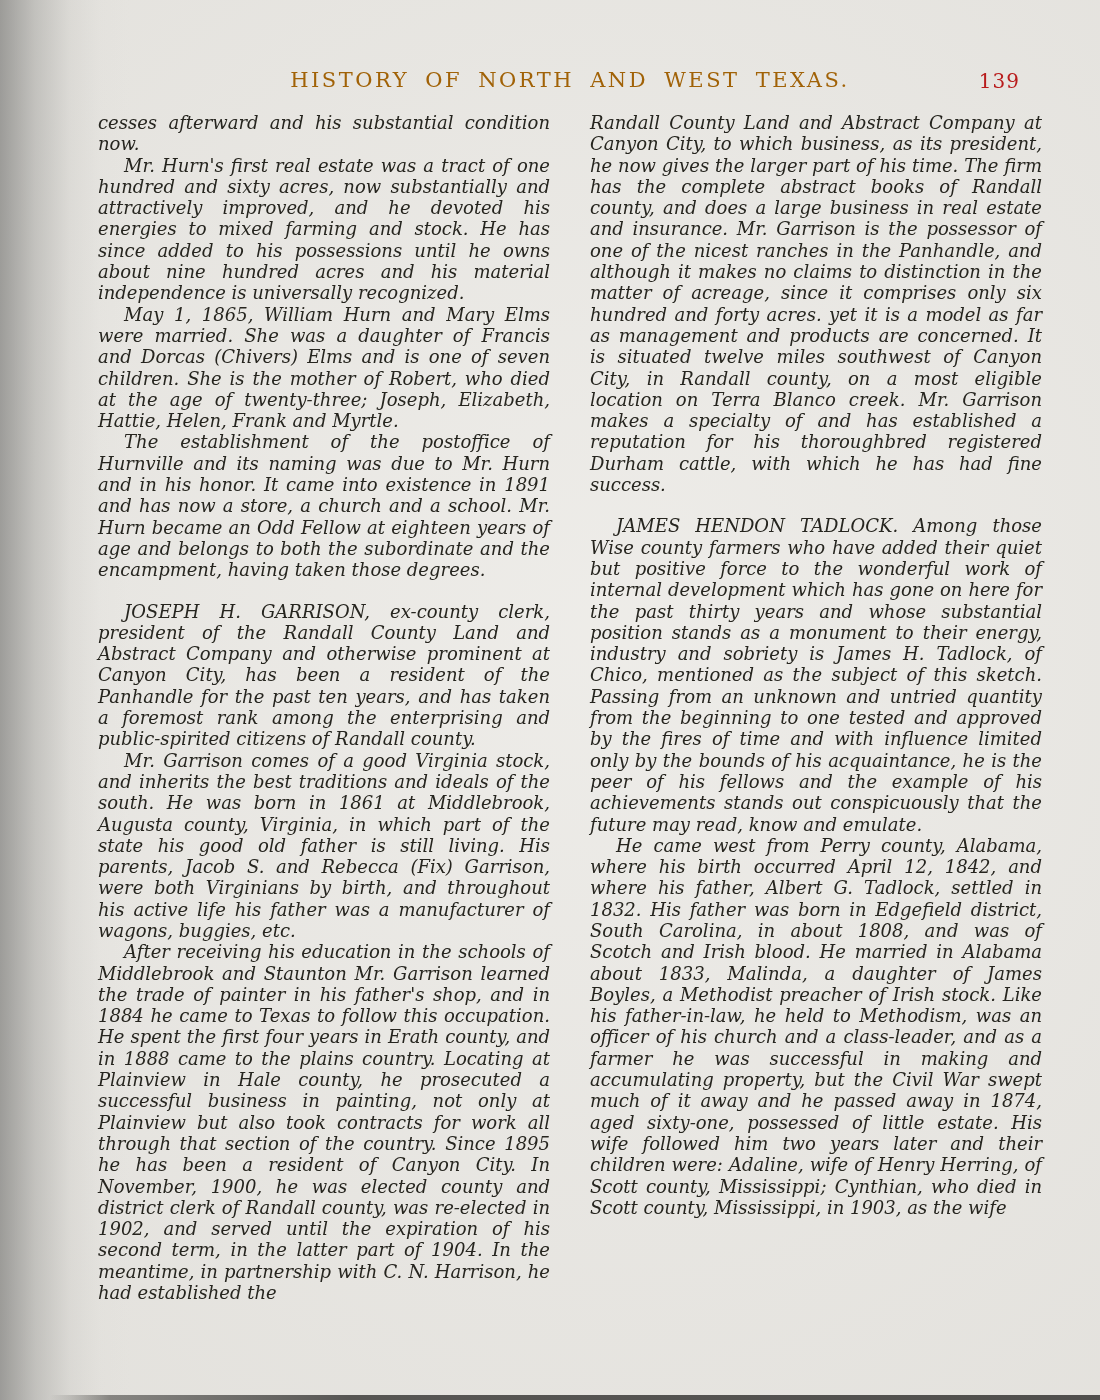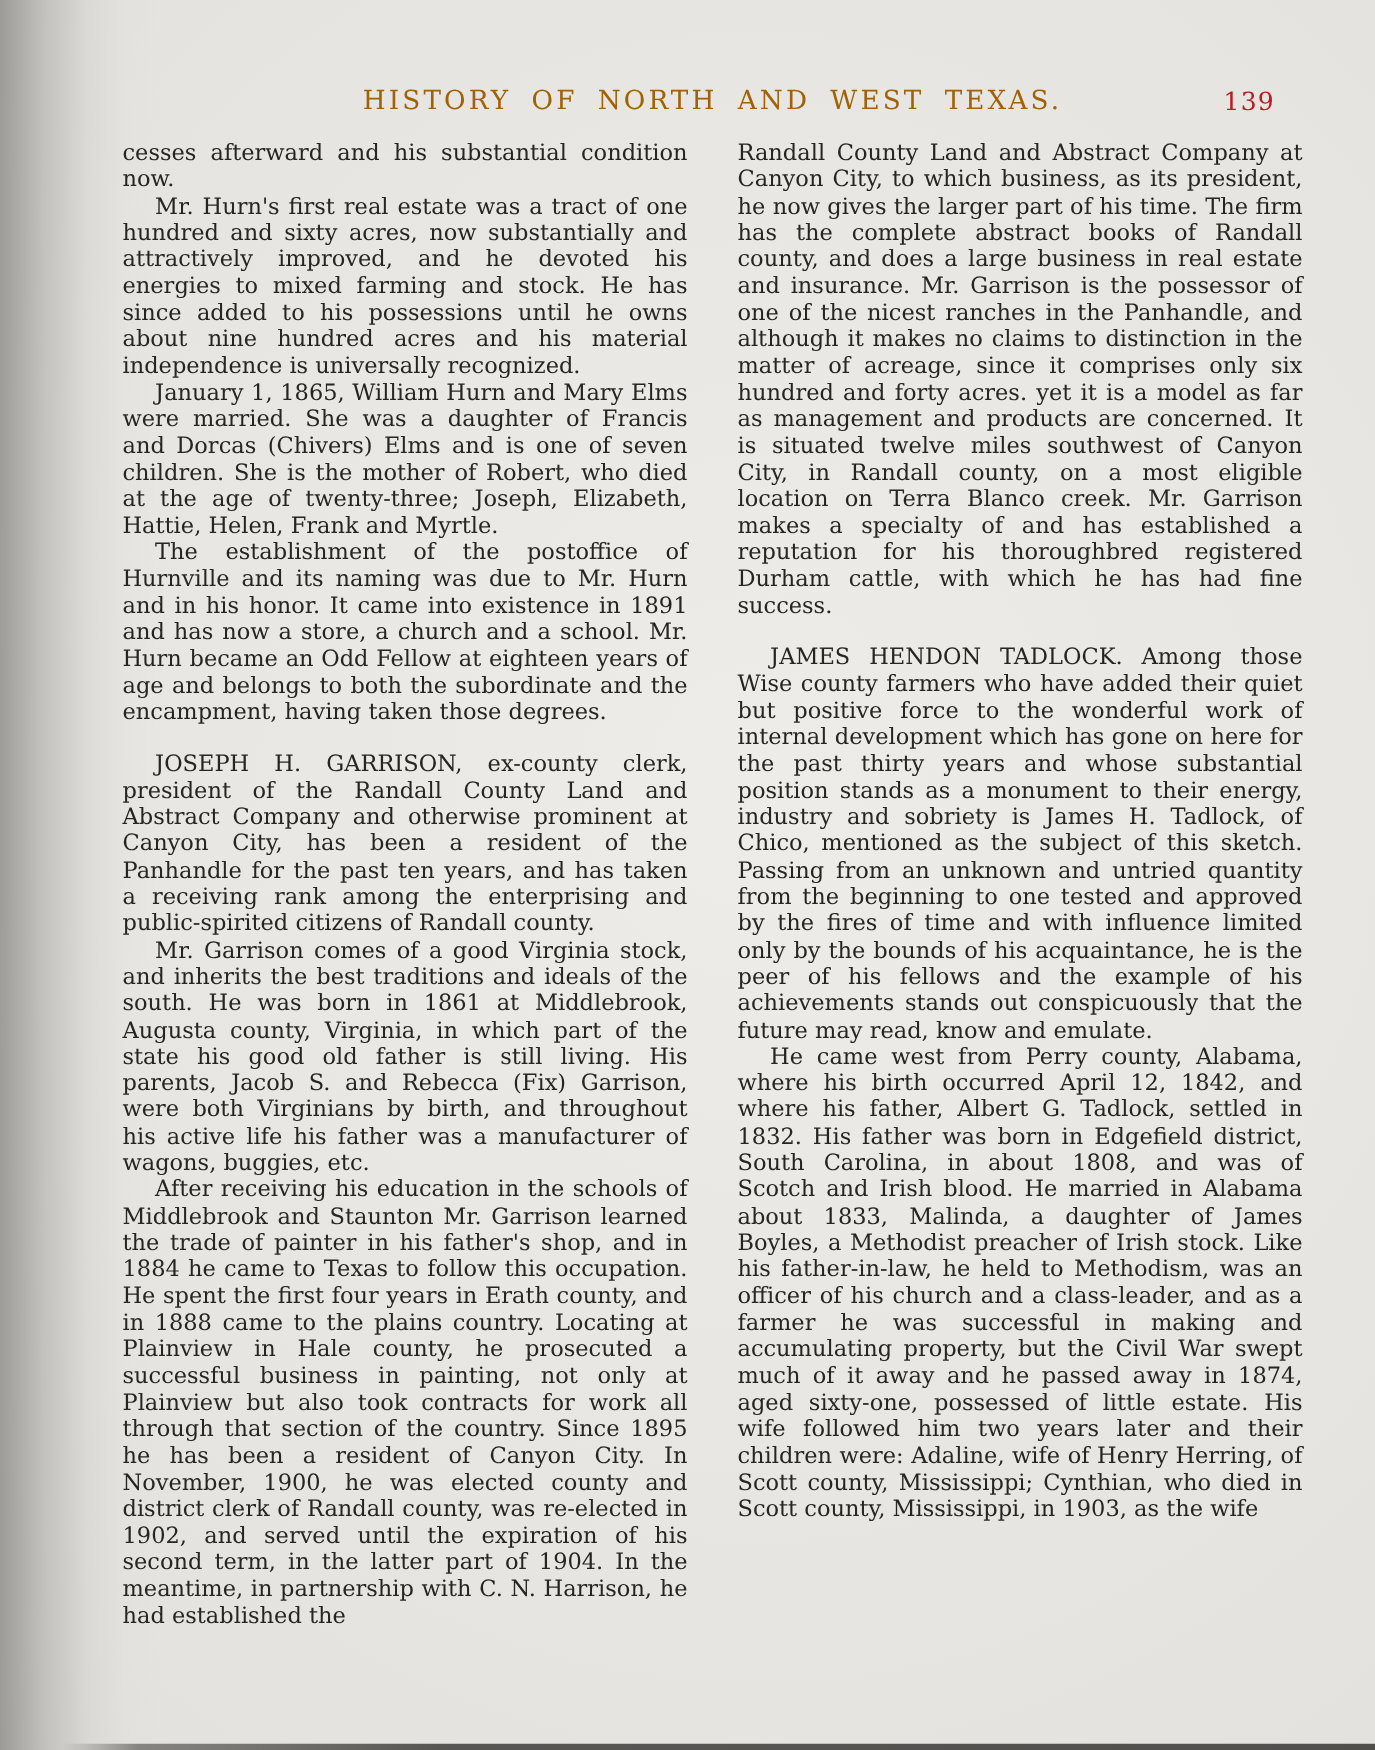--- a/index.html
+++ b/index.html
@@ -70,20 +70,21 @@
     position: absolute;
     right: 22px;
     top: 9px;
     font-size: 20px;
     letter-spacing: 1px;
     color: #b91c1c;
   }
   .columns {
     display: flex;
     gap: 40px;
+    font-style: italic;
   }
   .column {
     flex: 1 1 0;
     font-size: 18px;
     line-height: 21.3px;
     text-align: justify;
   }
   .para {
     margin: 0;
     text-indent: 1.45em;
@@ -103,23 +104,23 @@
   <div class="header">
     <div class="title">HISTORY OF NORTH AND WEST TEXAS.</div>
     <div class="page-number">139</div>
   </div>
 
   <div class="columns">
 
     <div class="column">
       <p class="para noindent">cesses afterward and his substantial condition now.</p>
       <p class="para">Mr. Hurn's first real estate was a tract of one hundred and sixty acres, now substantially and attractively improved, and he devoted his energies to mixed farming and stock.  He has since added to his possessions until he owns about nine hundred acres and his material independence is universally recognized.</p>
-      <p class="para">January 1, 1865, William Hurn and Mary Elms were married.  She was a daughter of Francis and Dorcas (Chivers) Elms and is one of seven children.  She is the mother of Robert, who died at the age of twenty-three; Joseph, Elizabeth, Hattie, Helen, Frank and Myrtle.</p>
+      <p class="para">May 1, 1865, William Hurn and Mary Elms were married.  She was a daughter of Francis and Dorcas (Chivers) Elms and is one of seven children.  She is the mother of Robert, who died at the age of twenty-three; Joseph, Elizabeth, Hattie, Helen, Frank and Myrtle.</p>
       <p class="para">The establishment of the postoffice of Hurnville and its naming was due to Mr. Hurn and in his honor.  It came into existence in 1891 and has now a store, a church and a school.  Mr. Hurn became an Odd Fellow at eighteen years of age and belongs to both the subordinate and the encampment, having taken those degrees.</p>
-      <p class="para section">JOSEPH H. GARRISON, ex-county clerk, president of the Randall County Land and Abstract Company and otherwise prominent at Canyon City, has been a resident of the Panhandle for the past ten years, and has taken a receiving rank among the enterprising and public-spirited citizens of Randall county.</p>
+      <p class="para section">JOSEPH H. GARRISON, ex-county clerk, president of the Randall County Land and Abstract Company and otherwise prominent at Canyon City, has been a resident of the Panhandle for the past ten years, and has taken a foremost rank among the enterprising and public-spirited citizens of Randall county.</p>
       <p class="para">Mr. Garrison comes of a good Virginia stock, and inherits the best traditions and ideals of the south.  He was born in 1861 at Middlebrook, Augusta county, Virginia, in which part of the state his good old father is still living.  His parents, Jacob S. and Rebecca (Fix) Garrison, were both Virginians by birth, and throughout his active life his father was a manufacturer of wagons, buggies, etc.</p>
       <p class="para">After receiving his education in the schools of Middlebrook and Staunton Mr. Garrison learned the trade of painter in his father's shop, and in 1884 he came to Texas to follow this occupation.  He spent the first four years in Erath county, and in 1888 came to the plains country.  Locating at Plainview in Hale county, he prosecuted a successful business in painting, not only at Plainview but also took contracts for work all through that section of the country.  Since 1895 he has been a resident of Canyon City.  In November, 1900, he was elected county and district clerk of Randall county, was re-elected in 1902, and served until the expiration of his second term, in the latter part of 1904.  In the meantime, in partnership with C. N. Harrison, he had established the</p>
     </div>
 
     <div class="column">
       <p class="para noindent">Randall County Land and Abstract Company at Canyon City, to which business, as its president, he now gives the larger part of his time. The firm has the complete abstract books of Randall county, and does a large business in real estate and insurance.  Mr. Garrison is the possessor of one of the nicest ranches in the Panhandle, and although it makes no claims to distinction in the matter of acreage, since it comprises only six hundred and forty acres. yet it is a model as far as management and products are concerned.  It is situated twelve miles southwest of Canyon City, in Randall county, on a most eligible location on Terra Blanco creek.  Mr. Garrison makes a specialty of and has established a reputation for his thoroughbred registered Durham cattle, with which he has had fine success.</p>
       <p class="para section">JAMES HENDON TADLOCK.  Among those Wise county farmers who have added their quiet but positive force to the wonderful work of internal development which has gone on here for the past thirty years and whose substantial position stands as a monument to their energy, industry and sobriety is James H. Tadlock, of Chico, mentioned as the subject of this sketch.  Passing from an unknown and untried quantity from the beginning to one tested and approved by the fires of time and with influence limited only by the bounds of his acquaintance, he is the peer of his fellows and the example of his achievements stands out conspicuously that the future may read, know and emulate.</p>
       <p class="para">He came west from Perry county, Alabama, where his birth occurred April 12, 1842, and where his father, Albert G. Tadlock, settled in 1832.  His father was born in Edgefield district, South Carolina, in about 1808, and was of Scotch and Irish blood.  He married in Alabama about 1833, Malinda, a daughter of James Boyles, a Methodist preacher of Irish stock. Like his father-in-law, he held to Methodism, was an officer of his church and a class-leader, and as a farmer he was successful in making and accumulating property, but the Civil War swept much of it away and he passed away in 1874, aged sixty-one, possessed of little estate.  His wife followed him two years later and their children were:  Adaline, wife of Henry Herring, of Scott county, Mississippi; Cynthian, who died in Scott county, Mississippi, in 1903, as the wife</p>
     </div>
 

